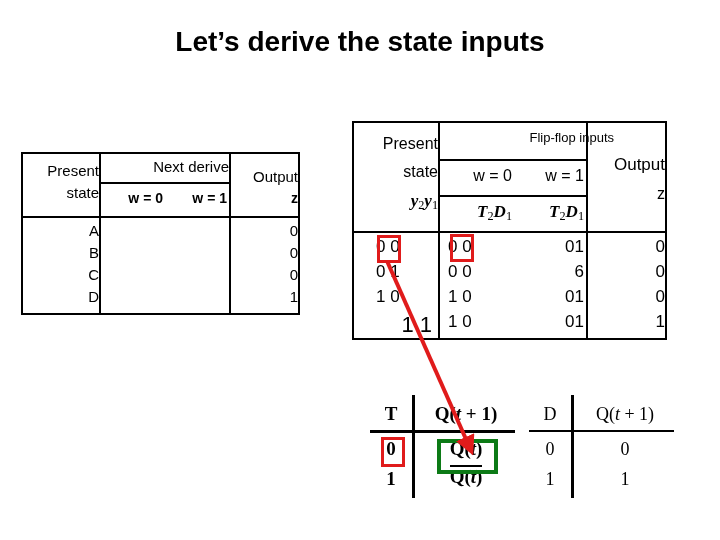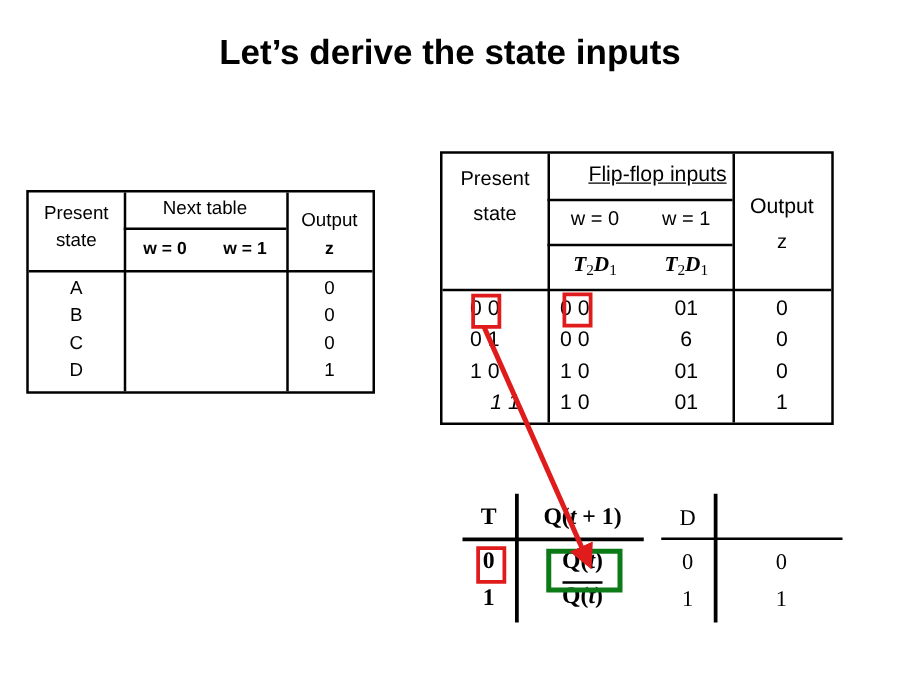--- a/index.html
+++ b/index.html
@@ -44,21 +44,21 @@
   }
   .vline, .hline {
     position: absolute;
     background: #000000;
   }
   .vline { width: 2px; }
   .hline { height: 2px; }
 
   .lbl {
     position: absolute;
-    text-align: center;
+    text-align: right;
     font-family: "Liberation Sans", sans-serif;
     white-space: nowrap;
   }
 
   
   #right-table {
     left: 352px;
     top: 121px;
     width: 315px;
     height: 219px;
@@ -121,21 +121,21 @@
 
   <div class="vline" style="left:76px; top:0; height:159px;"></div>
   <div class="vline" style="left:206px; top:0; height:159px;"></div>
 
   <div class="hline" style="left:76px; top:28px; width:130px;"></div>
   <div class="hline" style="left:0; top:62px; width:275px;"></div>
 
   <div class="lbl" style="left:0; top:8px; width:76px; font-size:15px;">Present</div>
   <div class="lbl" style="left:0; top:30px; width:76px; font-size:15px;">state</div>
 
-  <div class="lbl" style="left:76px; top:4px; width:130px; font-size:15px;">Next table</div>
+  <div class="lbl" style="left:76px; top:4px; width:130px; font-size:15px;">Next derive</div>
 
   <div class="lbl" style="left:78px; top:36px; width:62px; font-size:14px; font-weight:bold;">w = 0</div>
   <div class="lbl" style="left:142px; top:36px; width:62px; font-size:14px; font-weight:bold;">w = 1</div>
 
   <div class="lbl" style="left:206px; top:14px; width:69px; font-size:15px;">Output</div>
   <div class="lbl" style="left:206px; top:36px; width:69px; font-size:14px; font-weight:bold;">z</div>
 
   <div class="lbl" style="left:0; top:68px; width:76px; font-size:15px;">A</div>
   <div class="lbl" style="left:0; top:90px; width:76px; font-size:15px;">B</div>
   <div class="lbl" style="left:0; top:112px; width:76px; font-size:15px;">C</div>
@@ -160,40 +160,43 @@
 
   <div class="vline" style="left:84px; top:0; height:215px;"></div>
   <div class="vline" style="left:232px; top:0; height:215px;"></div>
 
   <div class="hline" style="left:84px; top:36px; width:148px;"></div>
   <div class="hline" style="left:84px; top:72px; width:148px;"></div>
   <div class="hline" style="left:0; top:108px; width:311px;"></div>
 
   <div class="lbl" style="left:0; top:12px; width:84px; font-size:16px;">Present</div>
   <div class="lbl" style="left:0; top:40px; width:84px; font-size:16px;">state</div>
-
-  <div class="lbl" style="left:84px; top:7px; width:176px; font-size:17px;text-decoration:underline;">Flip-flop inputs</div>
+  <div class="lbl" style="left:0; top:68px; width:84px; font-size:17px;">
+    <span class="ital serif-b">y</span><span class="sub serif-n">2</span><span class="ital serif-b">y</span><span class="sub serif-n">1</span>
+  </div>
+
+  <div class="lbl" style="left:84px; top:7px; width:176px; font-size:13px;">Flip-flop inputs</div>
 
   <div class="lbl" style="left:86px; top:44px; width:72px; font-size:16px;">w = 0</div>
   <div class="lbl" style="left:160px; top:44px; width:70px; font-size:16px;">w = 1</div>
 
   <div class="lbl" style="left:86px; top:79px; width:72px; font-size:17px;">
     <span class="ital serif-b">T</span><span class="sub serif-n">2</span><span class="ital serif-b">D</span><span class="sub serif-n">1</span>
   </div>
   <div class="lbl" style="left:160px; top:79px; width:70px; font-size:17px;">
     <span class="ital serif-b">T</span><span class="sub serif-n">2</span><span class="ital serif-b">D</span><span class="sub serif-n">1</span>
   </div>
 
   <div class="lbl" style="left:232px; top:32px; width:79px; font-size:17px;">Output</div>
   <div class="lbl" style="left:232px; top:62px; width:79px; font-size:16px;">z</div>
 
   <div class="lbl" style="left:22px; top:114px; width:56px; font-size:17px; text-align:left;">0 0</div>
   <div class="lbl" style="left:22px; top:139px; width:56px; font-size:17px; text-align:left;">0 1</div>
   <div class="lbl" style="left:22px; top:164px; width:56px; font-size:17px; text-align:left;">1 0</div>
-  <div class="lbl" style="left:22px; top:189px; width:56px; font-size:17px; text-align:center;font-style:italic;">1 1</div>
+  <div class="lbl" style="left:22px; top:189px; width:56px; font-size:22px; text-align:right;">1 1</div>
 
   <div class="lbl" style="left:94px; top:114px; width:56px; font-size:17px; text-align:left;">0 0</div>
   <div class="lbl" style="left:94px; top:139px; width:56px; font-size:17px; text-align:left;">0 0</div>
   <div class="lbl" style="left:94px; top:164px; width:56px; font-size:17px; text-align:left;">1 0</div>
   <div class="lbl" style="left:94px; top:189px; width:56px; font-size:17px; text-align:left;">1 0</div>
 
   <div class="lbl" style="left:160px; top:114px; width:70px; font-size:17px;">01</div>
   <div class="lbl" style="left:160px; top:139px; width:70px; font-size:17px;">6</div>
   <div class="lbl" style="left:160px; top:164px; width:70px; font-size:17px;">01</div>
   <div class="lbl" style="left:160px; top:189px; width:70px; font-size:17px;">01</div>
@@ -216,20 +219,21 @@
 
   <div class="mini-cell serif-b" style="left:0; top:73px; width:42px; font-size:19px;">1</div>
   <div class="mini-cell serif-b" style="left:47px; top:70px; width:98px; font-size:19px;"><span class="overline-q">Q(<span class="ital">t</span>)</span></div>
 </div>
 
 <div class="mini-table" id="d-table" style="left:529px; top:395px; width:145px; height:105px;">
   <div class="mini-rule" style="left:42px; top:0; width:3px; height:103px;"></div>
   <div class="mini-rule" style="left:0; top:35px; width:145px; height:2px;"></div>
 
   <div class="mini-cell serif-n" style="left:0; top:9px; width:42px; font-size:18px;">D</div>
+  <div class="mini-cell serif-n" style="left:47px; top:9px; width:98px; font-size:18px;">Q(<span class="ital">t</span> + 1)</div>
 
   <div class="mini-cell serif-n" style="left:0; top:44px; width:42px; font-size:18px;">0</div>
   <div class="mini-cell serif-n" style="left:47px; top:44px; width:98px; font-size:18px;">0</div>
 
   <div class="mini-cell serif-n" style="left:0; top:74px; width:42px; font-size:18px;">1</div>
   <div class="mini-cell serif-n" style="left:47px; top:74px; width:98px; font-size:18px;">1</div>
 </div>
 
 <div class="hl-red" style="left:377px; top:235px; width:24px; height:28px;"></div>
 <div class="hl-red" style="left:450px; top:234px; width:24px; height:28px;"></div>

